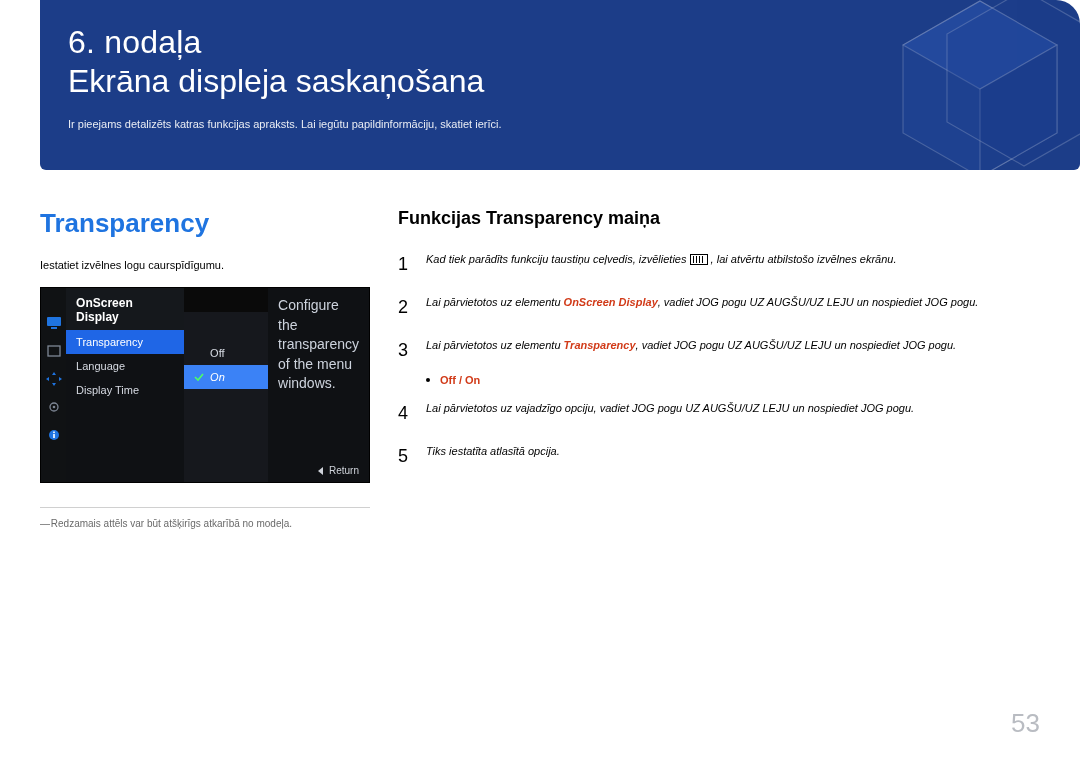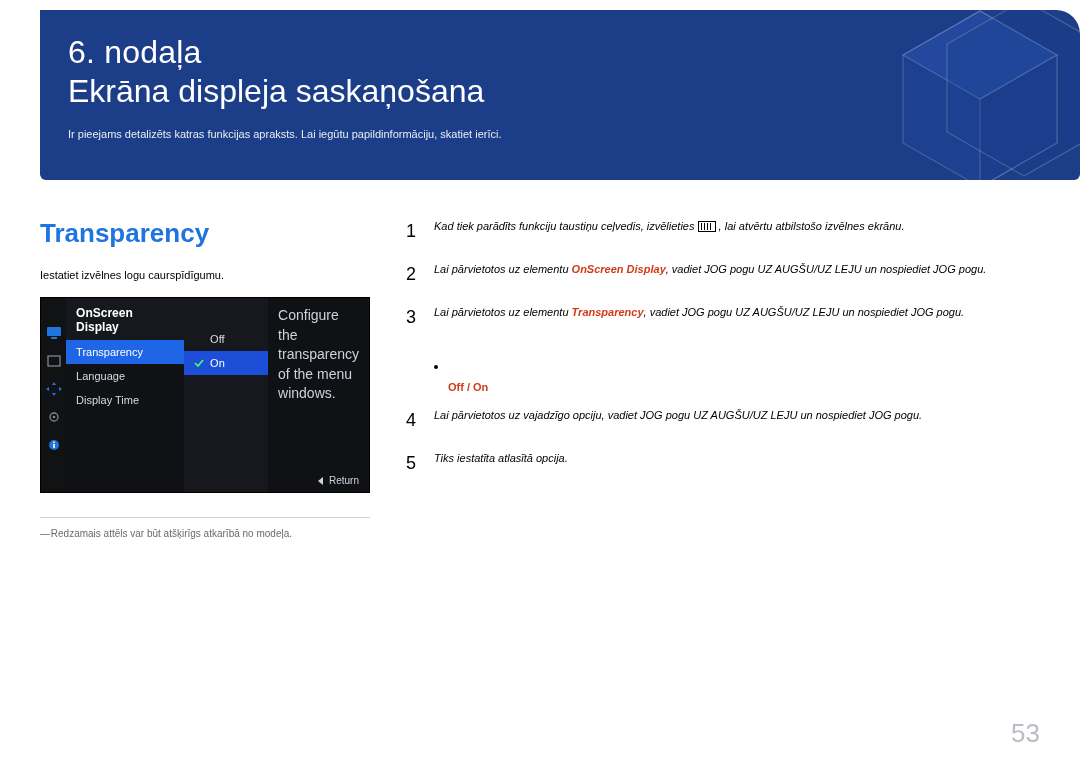--- a/index.html
+++ b/index.html
@@ -1,67 +1,67 @@
 <!DOCTYPE html>
 <html><head>
 <meta charset="utf-8">
 <style>
   * { margin: 0; padding: 0; box-sizing: border-box; }
   html, body { width: 1080px; height: 763px; font-family: Arial, Helvetica, sans-serif; background: #fff; color: #000; overflow: hidden; }
   .page { position: relative; width: 1080px; height: 763px; padding: 0 40px 0 40px; }
-  .hero { position: relative; width: 1040px; height: 170px; margin: 10px auto; background: #1c3d88; border-radius: 0 0 6px 6px; padding: 24px 28px 10px 28px; color: #fff; overflow: hidden;
+  .hero { position: relative; width: 1040px; height: 170px; margin: 0 auto; background: #1c3d88; border-radius: 0 0 6px 6px; padding: 24px 28px 10px 28px; color: #fff; overflow: hidden;
           border-top-right-radius: 24px; }
   .hero::after {  content:""; position:absolute; top:-40px; right:-40px; width:120px; height:120px; border-radius:50%; background: rgba(255,255,255,0); }
   .hero-cubes { position:absolute; top:-10px; right:-10px; width:220px; height:220px; opacity:0.55; }
   .hero-cubes svg { width:100%; height:100%; }
   .chapter-num { font-size: 32px; font-weight: 300; letter-spacing: 0.2px; }
   .chapter-title { font-size: 32px; font-weight: 400; margin-top: 2px; }
   .chapter-sub { font-size: 11px; font-weight: 300; margin-top: 16px; opacity: 0.9; line-height: 1.5; }
 
-  .body { display: flex; gap: 36px; margin-top: 38px; }
+  .body { display: flex; gap: 28px; margin-top: 38px; }
   .col-left { width: 330px; }
   .col-right { flex: 1; }
 
   .section-title { color: #1f74e0; font-size: 26px; font-weight: 600; margin-bottom: 20px; }
   .lead { font-size: 11px; margin-bottom: 16px; }
 
   .osd { width: 330px; height: 196px; background: #0a0a0a; color: #cfd3da; font-size: 11px; border: 1px solid #000; position: relative; }
   .osd-top { display:flex; height: 100%; }
   .osd-rail { width: 32px; background:#101214; display:flex; flex-direction:column; align-items:center; gap:14px; padding-top:28px; }
   .osd-rail .ic { width:18px; height:14px; display:flex; align-items:center; justify-content:center; }
   .osd-rail svg { width:16px; height:14px; }
   .osd-main { flex:1; display:flex; }
   .osd-menu { width: 118px; background:#0f1114; }
   .osd-menu-title { font-size: 12px; color:#fff; padding: 8px 10px 6px 10px; background:#15181c; font-weight:600; }
   .osd-item { padding: 6px 10px; color:#d7dbe3; cursor: pointer; }
   .osd-item.sel { background:#1f66e6; color:#fff; }
-  .osd-sub { width: 84px; background:#16181d; }
+  .osd-sub { width: 84px; background:#16181d;margin-top:24px; }
   .osd-sub-head { height: 29px; }
   .osd-opt { padding: 6px 10px; display:flex; align-items:center; gap:6px; color:#d7dbe3; cursor:pointer; }
-  .osd-opt.sel { background:#1d4ed8; color:#fff; }
+  .osd-opt.sel { background:#3b82f6; color:#fff;font-style:italic; }
   .osd-opt .check { width:10px; height:10px; display:inline-flex; align-items:center; justify-content:center; }
   .osd-desc { flex:1; background:#0f1114; padding: 8px 10px; font-size: 14px; line-height: 1.4; color:#cdd3dd; }
   .osd-return { position:absolute; bottom:6px; right:10px; font-size:10px; color:#cfd3da; display:flex; align-items:center; gap:6px; }
   .osd-return .tri { display:inline-block; width:0; height:0; border-top:4px solid transparent; border-bottom:4px solid transparent; border-right:5px solid #cfd3da; }
 
   .divider { border:none; border-top:1px solid #d0d0d0; margin: 24px 0 10px 0; }
   .footnote { font-size: 10px; color:#6a6a6a; }
   .footnote::before { content:"―  "; color:#6a6a6a; letter-spacing: -1px;}
 
   .right-title { font-size: 18px; font-weight: 700; margin-bottom: 22px; }
   .step { display:flex; gap: 14px; margin-bottom: 16px; font-size: 11px; line-height: 1.5; }
   .step-num { font-size: 18px; font-weight: 300; width: 14px; color:#000; }
   .step-text { flex:1;font-style:italic; }
   .hl { color:#d13a18; font-weight:700; }
   .grip-icon { display:inline-block; vertical-align:middle; width:18px; height:11px; border:1px solid #000; position:relative; top:-1px; }
   .grip-icon::after { content:""; position:absolute; left:2px; top:1px; right:2px; bottom:1px;
     background-image: repeating-linear-gradient(to right, #000 0px, #000 1px, transparent 1px, transparent 3px); }
   .bullet-row { display:flex; gap:10px; align-items:center; margin: -6px 0 14px 28px; font-size:11px; }
   .bullet-dot { width:4px; height:4px; background:#000; border-radius:50%; }
-  .onoff { color:#d13a18; font-weight:700;margin-top:40px; }
+  .onoff { color:#d13a18; font-weight:700; }
 
   .page-num { position:absolute; bottom: 24px; right: 40px; font-size: 26px; color: #b9bcc2; font-weight: 300; }
 </style>
 </head>
 <body>
 
 <div class="page">
 
   <div class="hero">
     <div class="hero-cubes">
@@ -150,20 +150,21 @@
           <span class="tri"></span>
           <span>Return</span>
         </div>
       </div>
 
       <hr class="divider">
       <div class="footnote">Redzamais attēls var būt atšķirīgs atkarībā no modeļa.</div>
     </div>
 
     <div class="col-right">
+      <div class="right-title">Funkcijas Transparency maiņa</div>
 
       <div class="step">
         <div class="step-num">1</div>
         <div class="step-text">
           <span>Kad tiek parādīts funkciju taustiņu ceļvedis, izvēlieties </span>
           <span class="grip-icon"></span>
           <span>, lai atvērtu atbilstošo izvēlnes ekrānu.</span>
         </div>
       </div>
 

